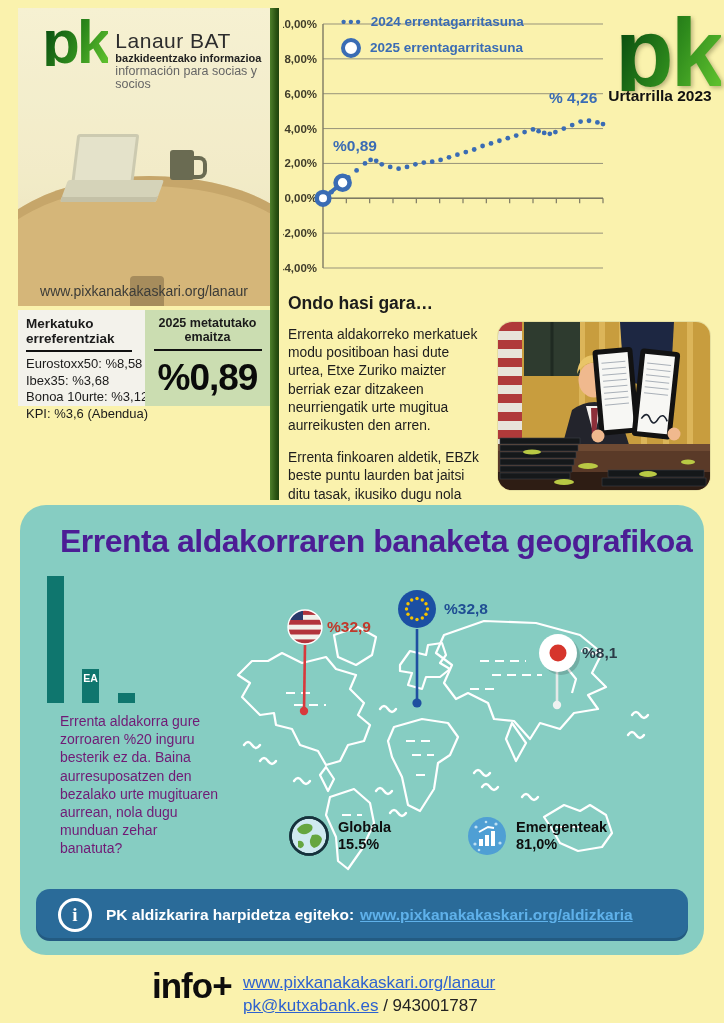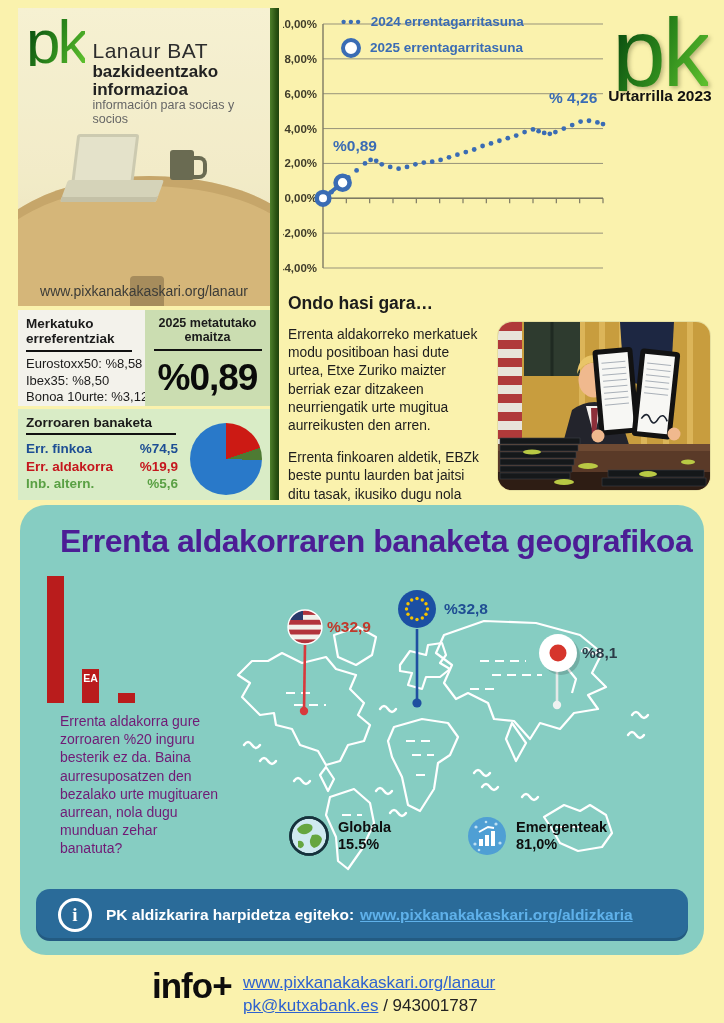--- a/index.html
+++ b/index.html
@@ -16,28 +16,28 @@
              background:#C9A268;box-shadow:inset 0 10px 0 rgba(140,100,50,.35);}
   .table-leg{position:absolute;left:112px;top:268px;width:34px;height:40px;background:#8a6a42;border-radius:4px;}
   .laptop-screen{position:absolute;left:56px;top:126px;width:56px;height:48px;background:#dddcd4;
                  border:3px solid #bdbcb2;border-radius:3px;transform:skewX(-7deg);}
   .laptop-base{position:absolute;left:46px;top:172px;width:96px;height:22px;background:#c9c8be;
                border-radius:2px;transform:skewX(-20deg);box-shadow:inset 0 -5px 0 #b2b1a6;}
   .mug{position:absolute;left:152px;top:142px;width:24px;height:30px;background:#3a3e35;border-radius:3px;}
   .mug-handle{position:absolute;left:174px;top:148px;width:11px;height:15px;border:4px solid #3a3e35;
               border-left:none;border-radius:0 8px 8px 0;}
   .brand{position:absolute;left:8px;top:10px;display:flex;align-items:flex-start;z-index:3;}
-  .pk-glyph{font-weight:400;letter-spacing:-3px;line-height:.78;
+  .pk-glyph{font-weight:700;letter-spacing:-3px;line-height:.78;
             background:linear-gradient(115deg,#0a4f10 10%,#2e8a1c 55%,#5cbe2d 95%);
             -webkit-background-clip:text;background-clip:text;color:transparent;
-            text-shadow:none;}
+            text-shadow:none;margin-left:16px;}
   .brand .pk-glyph{font-size:62px;}
-  .brand-text{margin-left:7px;margin-top:22px;line-height:1.08;}
+  .brand-text{margin-left:7px;margin-top:12px;line-height:1.08;}
   .brand-title{font-size:21px;color:#2d2d2d;letter-spacing:.5px;}
-  .brand-sub1{font-size:17px;font-weight:700;color:#222;}
+  .brand-sub1{font-size:11px;font-weight:700;color:#222;}
   .brand-sub2{font-size:12.5px;color:#666;}
   .photo-url{position:absolute;left:0;right:0;bottom:7px;text-align:center;font-size:14px;color:#3c3c38;z-index:3;}
 
   .boxes-row{position:absolute;top:302px;left:0;width:252px;height:80px;display:flex;}
   .market-box{width:127px;height:96px;background:#F3F2EB;box-sizing:border-box;padding:6px 8px;}
   .market-title{font-size:13.5px;font-weight:700;line-height:1.12;}
   .market-rule{height:2px;background:#111;margin:4px 0 4px 0;width:106px;}
   .market-row{font-size:13px;line-height:1.28;white-space:nowrap;}
   .result-box{width:125px;height:96px;background:#CBDDB1;box-sizing:border-box;padding:6px 6px;text-align:center;}
   .result-title{font-size:12.5px;font-weight:700;line-height:1.15;}
@@ -75,21 +75,21 @@
   .comm-title{font-size:17.5px;font-weight:800;margin:0 0 12px 0;}
   .comm-p{font-size:13.8px;line-height:1.32;margin:0 0 14px 0;color:#1d1d1d;}
 
   .trump{left:498px;top:322px;width:212px;height:168px;border-radius:14px;overflow:hidden;
          box-shadow:0 0 0 1px rgba(0,0,0,.08);}
 
   
   .teal{left:20px;top:505px;width:684px;height:450px;background:#86CDC2;border-radius:26px;}
   .geo-title{position:absolute;left:40px;top:18px;font-size:32px;font-weight:700;letter-spacing:-.5px;color:#4c1d95;}
   .mini-bars{position:absolute;left:27px;top:72px;width:110px;height:126px;}
-  .bar{position:absolute;bottom:0;width:17px;background:#b91c1c;}
+  .bar{position:absolute;bottom:0;width:17px;background:#0f766e;}
   .bar1{left:0;} .bar2{left:35px;} .bar3{left:71px;}
   .bar-ea{position:absolute;top:3px;left:0;width:100%;text-align:center;color:#fff;font-size:10.5px;font-weight:700;}
   .geo-question{position:absolute;left:40px;top:207px;width:158px;font-size:14px;line-height:1.3;color:#701a75;}
   .map-wrap{position:absolute;left:210px;top:60px;width:460px;height:320px;}
   .geo-item{position:absolute;display:flex;align-items:center;}
   .geo-item-text{margin-left:8px;font-size:14.5px;font-weight:700;line-height:1.15;color:#0e0e0e;}
 
   .subscribe{position:absolute;left:16px;top:384px;width:652px;height:52px;background:#2A6B99;border-radius:14px;
              display:flex;align-items:center;box-shadow:inset 0 -3px 0 rgba(0,0,0,.15);}
   .info-icon{width:28px;height:28px;border:3.5px solid #fff;border-radius:50%;margin:0 14px 0 22px;
@@ -127,48 +127,31 @@
         </div>
       </div>
       <div class="photo-url">www.pixkanakakaskari.org/lanaur</div>
     </div>
 
     <div class="boxes-row">
       <div class="market-box">
         <div class="market-title">Merkatuko erreferentziak</div>
         <div class="market-rule"></div>
         <div class="market-row">Eurostoxx50: %8,58</div>
-        <div class="market-row">Ibex35: %8,50</div>
+        <div class="market-row">Ibex35: %3,68</div>
         <div class="market-row">Bonoa 10urte: %3,12</div>
         <div class="market-row">KPI: %3,6 (Abendua)</div>
       </div>
       <div class="result-box">
         <div class="result-title">2025 metatutako emaitza</div>
         <div class="result-rule"></div>
         <div class="result-value">%0,89</div>
       </div>
     </div>
 
-    <div class="portfolio-box">
-      <div class="pf-title">Zorroaren banaketa</div>
-      <div class="pf-rule"></div>
-      <div class="pf-row" style="color:#1D4E94">
-        <span>Err. finkoa</span>
-        <span>%74,5</span>
-      </div>
-      <div class="pf-row" style="color:#C5161D">
-        <span>Err. aldakorra</span>
-        <span>%19,9</span>
-      </div>
-      <div class="pf-row" style="color:#5AA044">
-        <span>Inb. altern.</span>
-        <span>%5,6</span>
-      </div>
-      <div class="pie" id="pie" style="background: conic-gradient(rgb(204, 26, 20) 0%, rgb(204, 26, 20) 19.9%, rgb(78, 123, 51) 19.9%, rgb(78, 123, 51) 25.5%, rgb(41, 121, 201) 25.5%, rgb(41, 121, 201) 100%);"></div>
-    </div>
   </div>
 
   <div class="abs green-strip"></div>
 
   <div class="abs chart-area">
     <div class="legend">
       <div class="legend-row">
         <span class="dots-swatch">•••</span>
         <span class="legend-label">2024 errentagarritasuna</span>
       </div>

